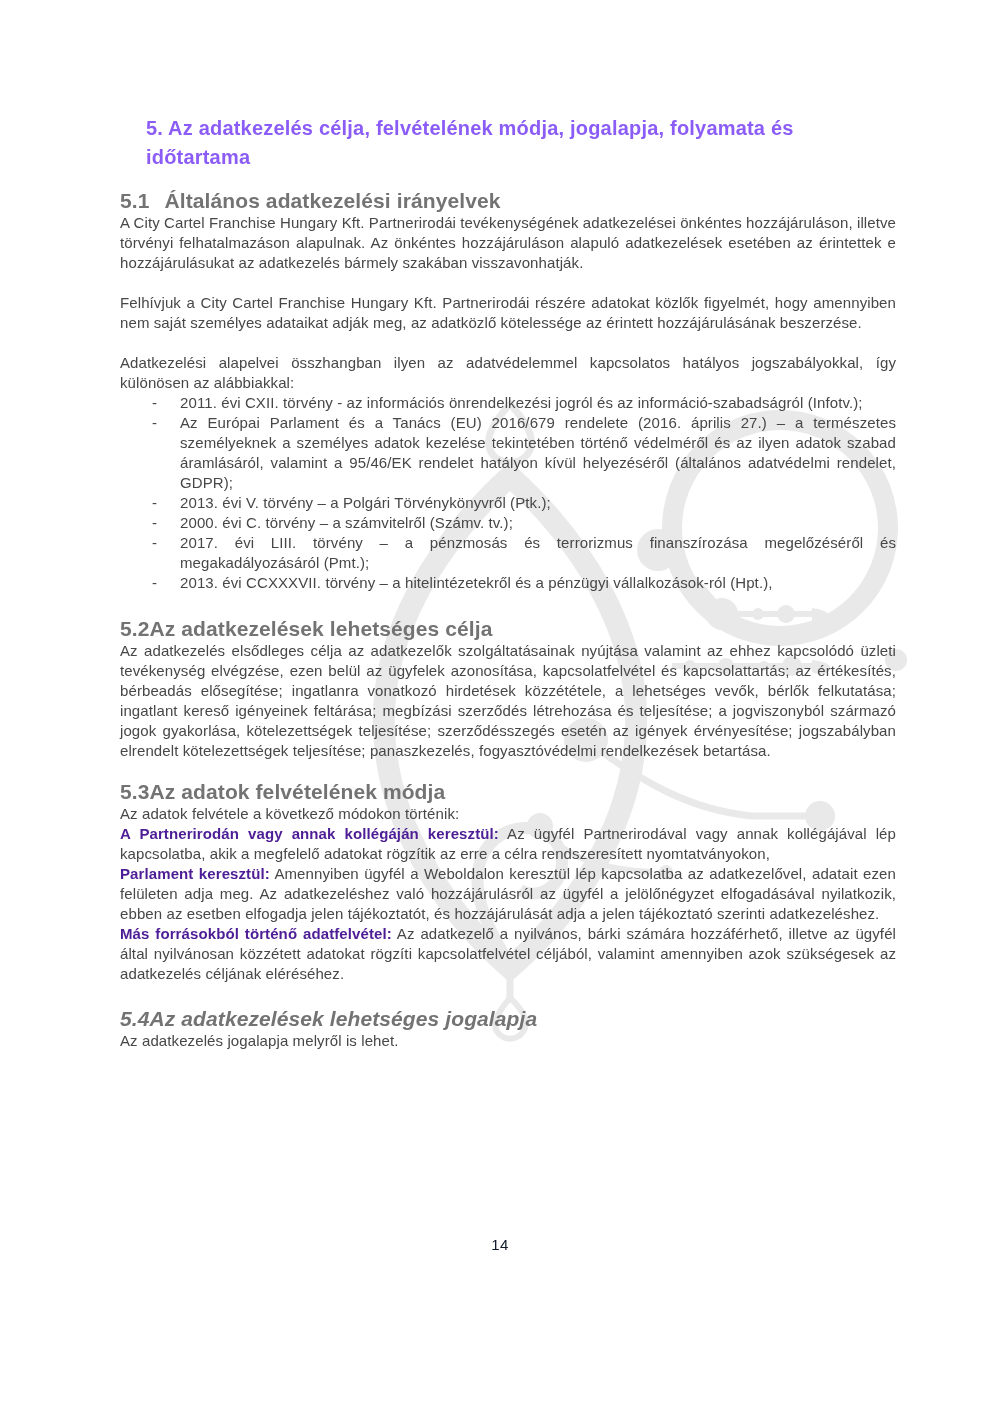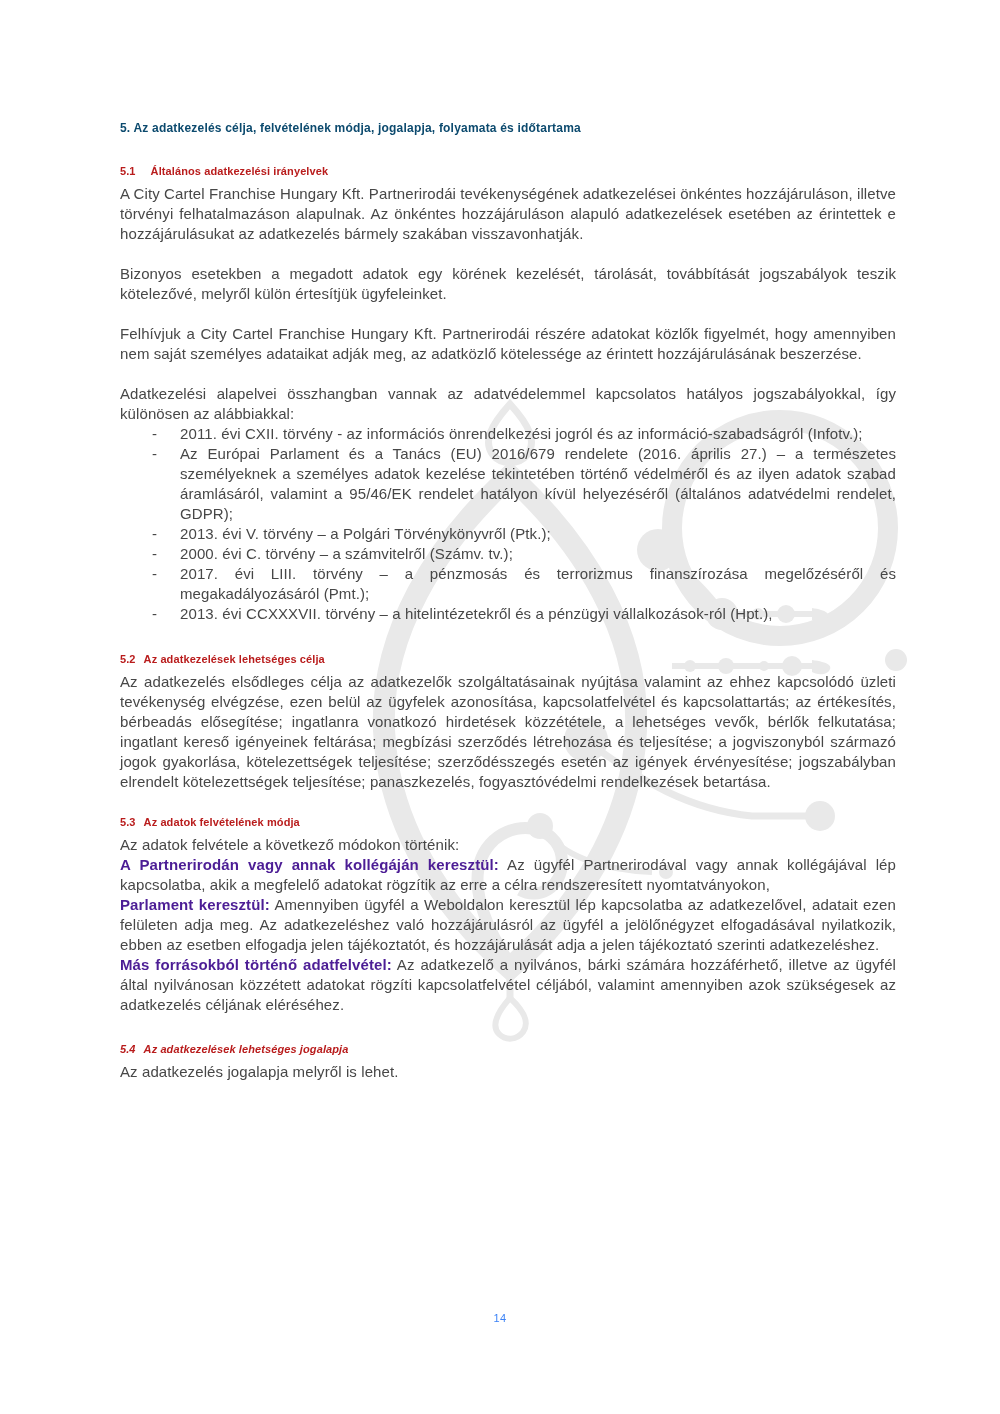--- a/index.html
+++ b/index.html
@@ -13,48 +13,48 @@
   }
   .watermark {
     position: absolute; left: 360px; top: 398px;
     z-index: 0;
   }
   .content {
     position: absolute; left: 120px; top: 114px; width: 776px;
     z-index: 1;
   }
   h1.doc-title {
-    font-size: 12px; font-weight: 700; color: #0c4a6e;
-    line-height: 29px; letter-spacing: 0.2px;
+    font-size: 20px; font-weight: 700; color: #8b5cf6;
+    line-height: 29px; letter-spacing: 0.2px; margin-left: 26px;
   }
   h2.sec-heading {
-    font-size: 11px; font-weight: 700; color: #b91c1c;
+    font-size: 21px; font-weight: 700; color: #737373;
     line-height: 21px; margin-bottom: 2px; letter-spacing: 0.1px;
   }
-  .hnum { display: inline-block; margin-right: 8px; }
+  .hnum { display: inline-block; }
   .hnum-wide { margin-right: 15px; }
   .h-51 { margin-top: 18px; }
   .h-52 { margin-top: 25px; }
   .h-53 { margin-top: 20px; }
   .h-54 { margin-top: 24px; font-style: italic; }
   p.body-par, .law-item, .method-par {
     font-size: 15px; line-height: 20px; color: #474747;
     text-align: justify; letter-spacing: 0.1px;
   }
   .gap { margin-top: 20px; }
   ul.law-list { list-style: none; }
   .law-item { display: flex; }
   .law-marker { flex: 0 0 60px; padding-left: 32px; }
   .law-text { flex: 1; text-align: justify; }
   .method-par strong, .lead {
     font-weight: 700; color: #4c1d95;
   }
   .page-num {
-    position: absolute; top: 1312px; left: 0; width: 100%;
-    text-align: center; font-size: 11px; color: #3b82f6;
+    position: absolute; top: 1236px; left: 0; width: 100%;
+    text-align: center; font-size: 15px; color: #0f172a;
     letter-spacing: 0.5px; z-index: 1;
   }
 </style>
 </head>
 <body>
 
 <svg class="watermark" width="560" height="645" viewBox="0 0 560 645" aria-hidden="true">
   <g fill="none" stroke="#e9e9e9">
     <path d="M150 6 C130 28 123 44 133 57 C141 67 159 67 167 57 C177 44 170 28 150 6 Z" stroke-width="7"></path>
     <line x1="150" y1="62" x2="150" y2="88" stroke-width="7"></line>
@@ -90,23 +90,22 @@
 
 <main class="content">
 
   <h1 class="doc-title">5. Az adatkezelés célja, felvételének módja, jogalapja, folyamata és időtartama</h1>
 
   <section>
     <h2 class="sec-heading h-51">
       <span class="hnum hnum-wide">5.1</span><span>Általános adatkezelési irányelvek</span>
     </h2>
     <p class="body-par">A City Cartel Franchise Hungary Kft. Partnerirodái tevékenységének adatkezelései önkéntes hozzájáruláson, illetve törvényi felhatalmazáson alapulnak. Az önkéntes hozzájáruláson alapuló adatkezelések esetében az érintettek e hozzájárulásukat az adatkezelés bármely szakában visszavonhatják.</p>
-    <p class="body-par gap">Bizonyos esetekben a megadott adatok egy körének kezelését, tárolását, továbbítását jogszabályok teszik kötelezővé, melyről külön értesítjük ügyfeleinket.</p>
     <p class="body-par gap">Felhívjuk a City Cartel Franchise Hungary Kft. Partnerirodái részére adatokat közlők figyelmét, hogy amennyiben nem saját személyes adataikat adják meg, az adatközlő kötelessége az érintett hozzájárulásának beszerzése.</p>
-    <p class="body-par gap">Adatkezelési alapelvei összhangban vannak az adatvédelemmel kapcsolatos hatályos jogszabályokkal, így különösen az alábbiakkal:</p>
+    <p class="body-par gap">Adatkezelési alapelvei összhangban ilyen az adatvédelemmel kapcsolatos hatályos jogszabályokkal, így különösen az alábbiakkal:</p>
     <ul class="law-list">
       <li class="law-item">
         <span class="law-marker">-</span>
         <span class="law-text">2011. évi CXII. törvény - az információs önrendelkezési jogról és az információ-szabadságról (Infotv.);</span>
       </li>
       <li class="law-item">
         <span class="law-marker">-</span>
         <span class="law-text">Az Európai Parlament és a Tanács (EU) 2016/679 rendelete (2016. április 27.) – a természetes személyeknek a személyes adatok kezelése tekintetében történő védelméről és az ilyen adatok szabad áramlásáról, valamint a 95/46/EK rendelet hatályon kívül helyezéséről (általános adatvédelmi rendelet, GDPR);</span>
       </li>
       <li class="law-item">

